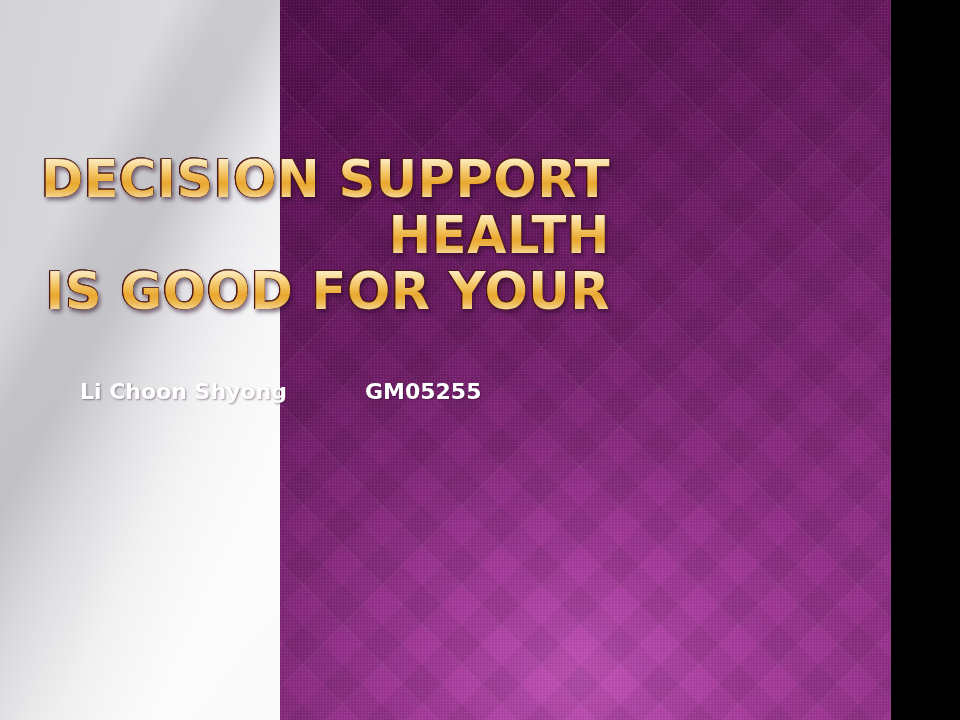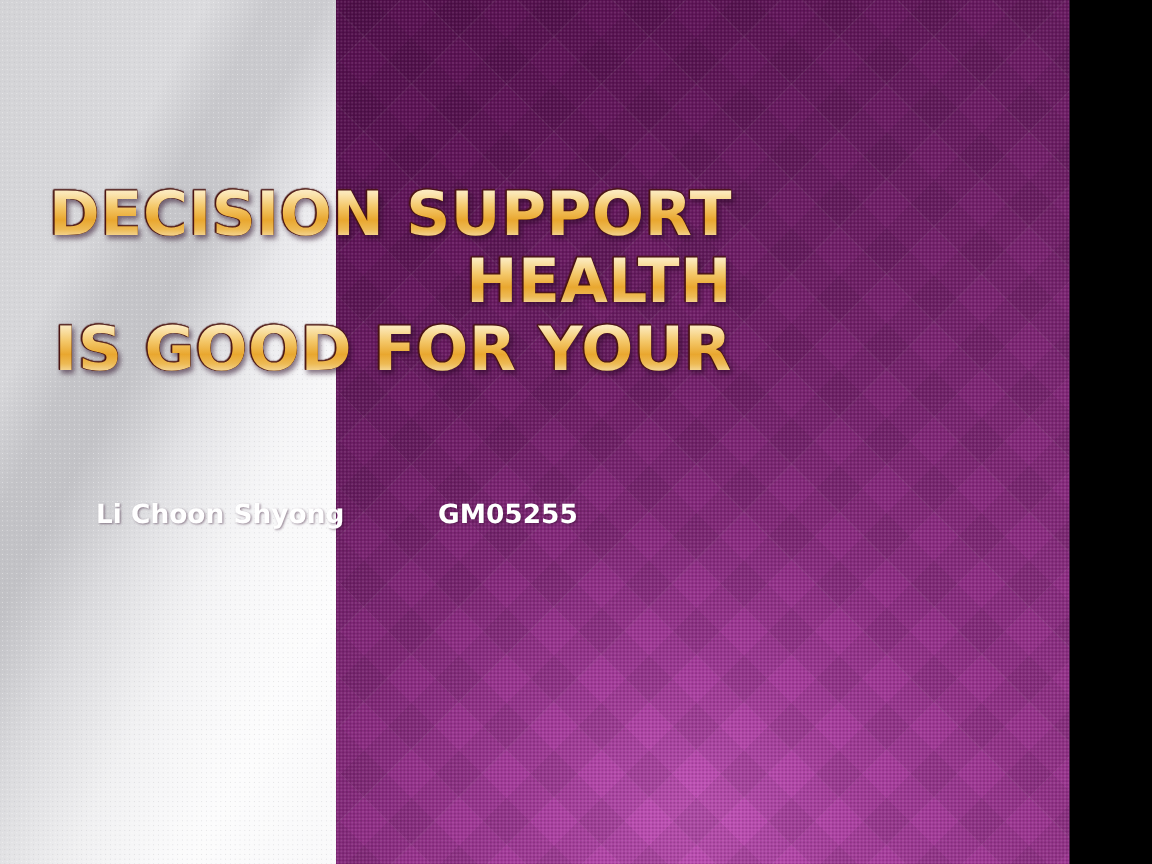--- a/index.html
+++ b/index.html
@@ -162,21 +162,20 @@
   .subtitle-row {
     display: block;
     height: 40px;
     line-height: 36px;
     white-space: nowrap;
   }
   .sub-name {
     display: inline-block;
     width: 285px;
     text-shadow: 1px 1px 2px rgba(45,10,40,0.45);
-    margin-top: 38px;
   }
   .sub-id {
     display: inline-block;
     text-shadow: 1px 1px 2px rgba(45,10,40,0.45);
   }
 </style>
 </head>
 <body>
 
 <div id="slide">

